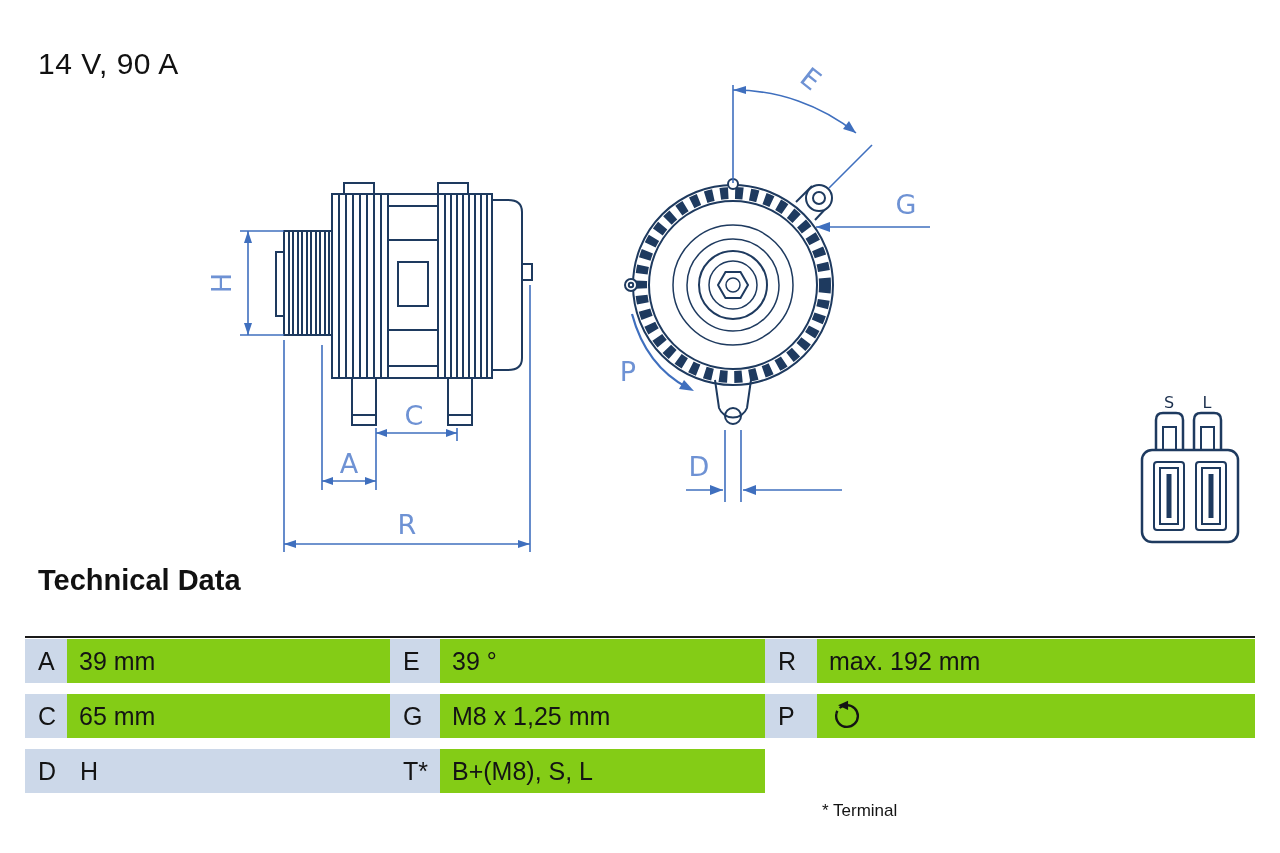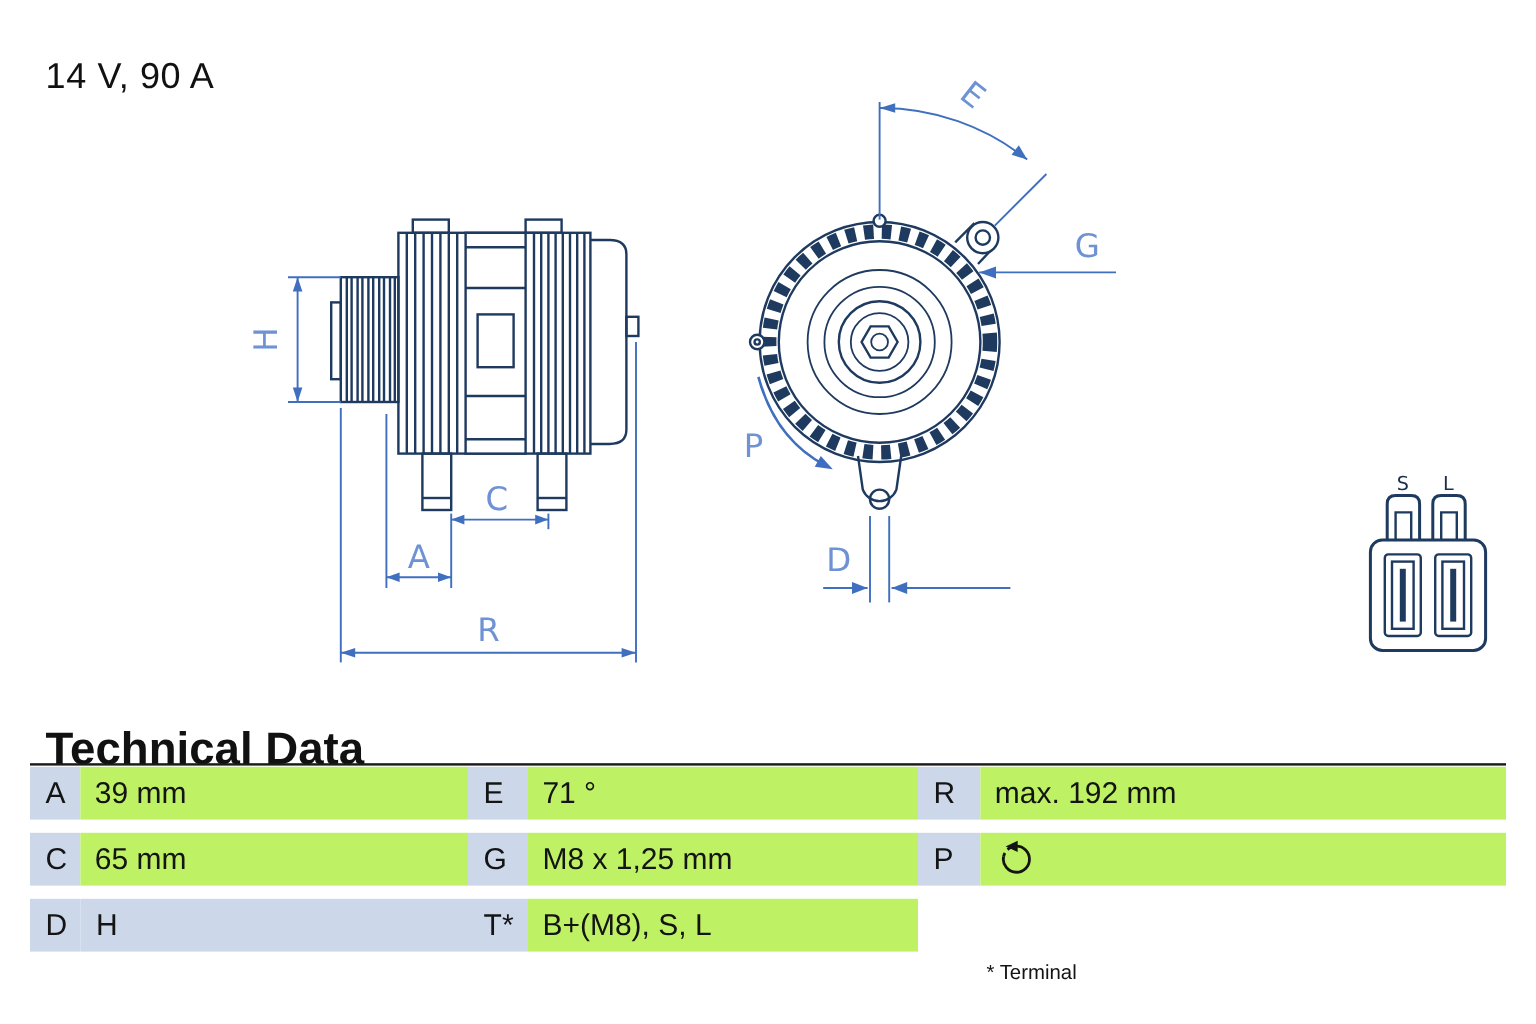--- a/index.html
+++ b/index.html
@@ -9,37 +9,37 @@
     background: #ffffff;
     font-family: "Liberation Sans", sans-serif;
   }
   .page { position: relative; width: 1280px; height: 853px; overflow: hidden; background:#fff; }
   .title {
     position: absolute; left: 38px; top: 20px;
     font-size: 30px; color: #111; letter-spacing: 0.5px; margin-top: 27px;
   }
   .drawing { position: absolute; left: 0; top: 0; }
   .section-heading {
-    position: absolute; left: 38px; top: 604px;
-    font-size: 38px; font-weight: bold; color: #111;
+    position: absolute; left: 38px; top: 564px;
+    font-size: 29px; font-weight: bold; color: #111;
   }
   .table {
     position: absolute; left: 25px; top: 636px; width: 1230px;
     border-top: 2px solid #1a1a1a;
     padding-top: 1px;
   }
   .trow {
     display: grid;
     grid-template-columns: 42px 323px 50px 325px 52px 1fr;
     height: 44px; margin-bottom: 11px;
   }
   .trow:last-child { margin-bottom: 0; }
   .cell { font-size: 25px; color: #141414; display: flex; align-items: center; }
   .cell.key { background: #ccd8e9; padding-left: 13px; }
-  .cell.val { background: #bef264; padding-left: 12px; }
+  .cell.val { background: #84cc16; padding-left: 12px; }
   .rot-icon { margin-left: 2px; }
   .footnote {
     position: absolute; left: 822px; top: 801px;
     font-size: 17px; color: #141414;
   }
 </style>
 </head>
 <body>
 
 <div class="page">
@@ -204,21 +204,21 @@
     </g>
   </svg>
 
   <div class="section-heading">Technical Data</div>
 
   <div class="table">
     <div class="trow">
       <div class="cell key">A</div>
       <div class="cell val">39 mm</div>
       <div class="cell key">E</div>
-      <div class="cell val">71 °</div>
+      <div class="cell val">39 °</div>
       <div class="cell key">R</div>
       <div class="cell val">max. 192 mm</div>
     </div>
     <div class="trow">
       <div class="cell key">C</div>
       <div class="cell val">65 mm</div>
       <div class="cell key">G</div>
       <div class="cell val">M8 x 1,25 mm</div>
       <div class="cell key">P</div>
       <div class="cell val">

